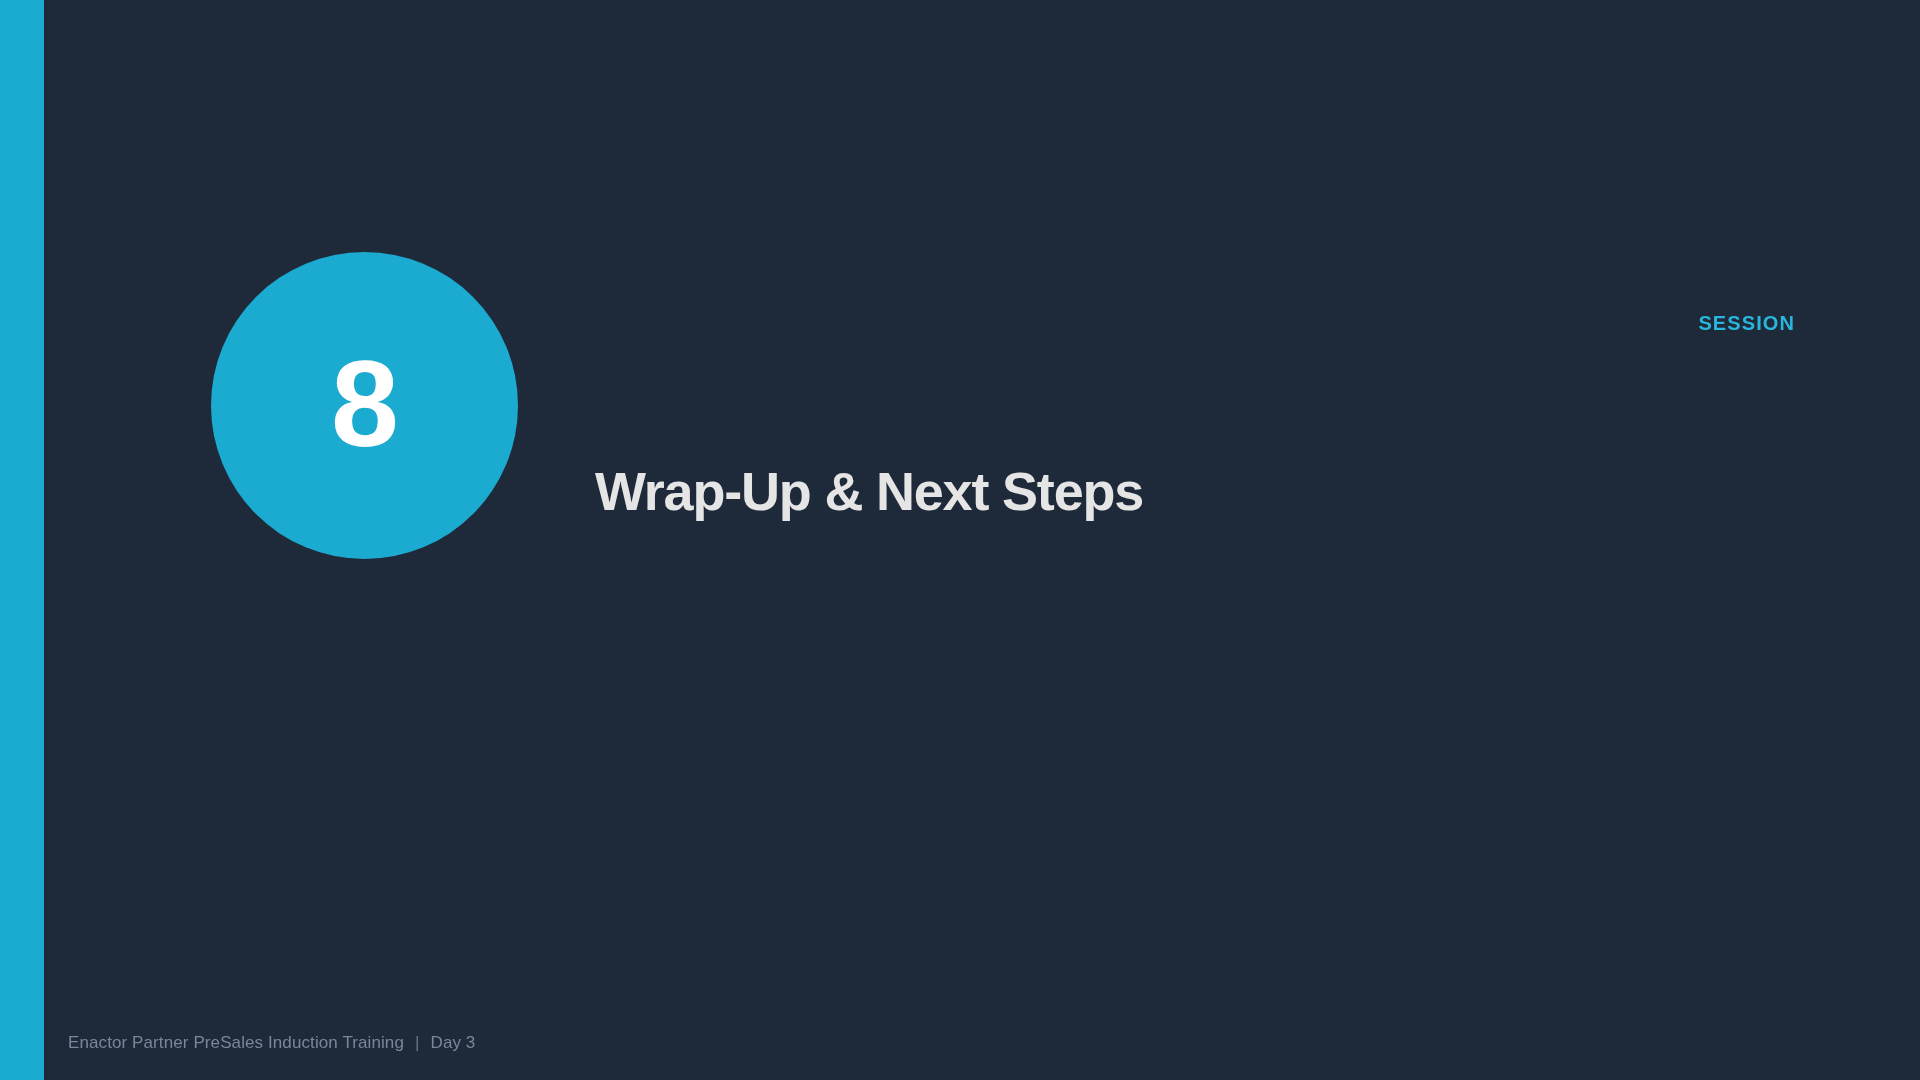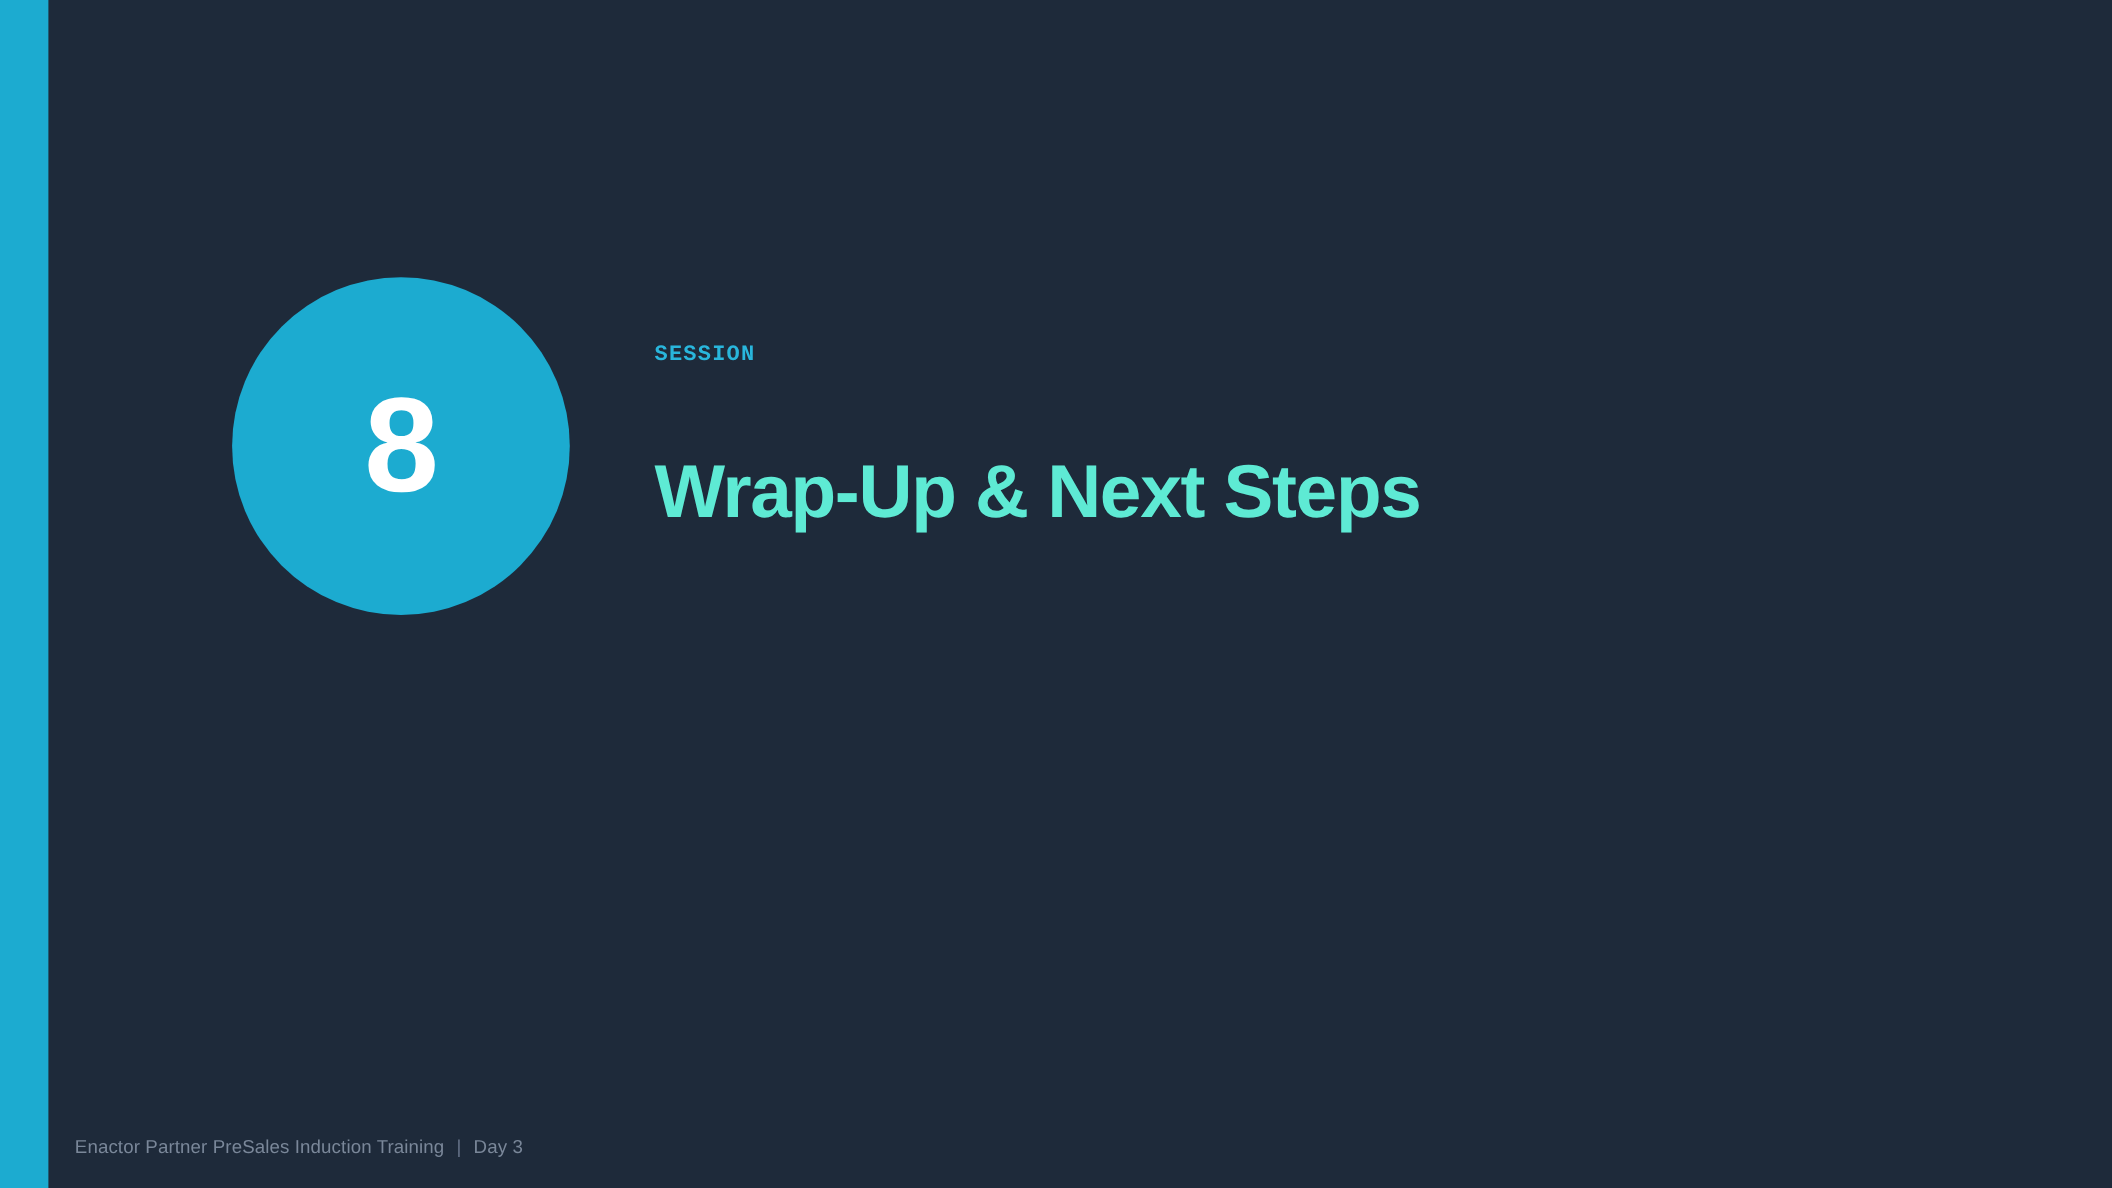--- a/index.html
+++ b/index.html
@@ -52,32 +52,33 @@
 
   
   #headline-block {
     position:absolute;
     left:595px;
     top:310px;
     width:1200px;
   }
   #eyebrow-label {
     color:#29b6dc;
-    font-family:Liberation Mono, monospace;
+    font-family:Liberation Sans, sans-serif;
     font-weight:bold;
     font-size:20px;
     letter-spacing:1.1px;
     line-height:26px;
+    text-align:right;
   }
   #slide-title {
-    margin-top:72px;
-    color:#5eead4;
+    margin-top:116px;
+    color:#e5e5e5;
     font-family:"Liberation Sans", sans-serif;
     font-weight:bold;
-    font-size:68px;
+    font-size:54px;
     line-height:78px;
     letter-spacing:-1.2px;
     white-space:nowrap;
   }
 
   
   #slide-footer {
     position:absolute;
     left:68px;
     top:1032px;

